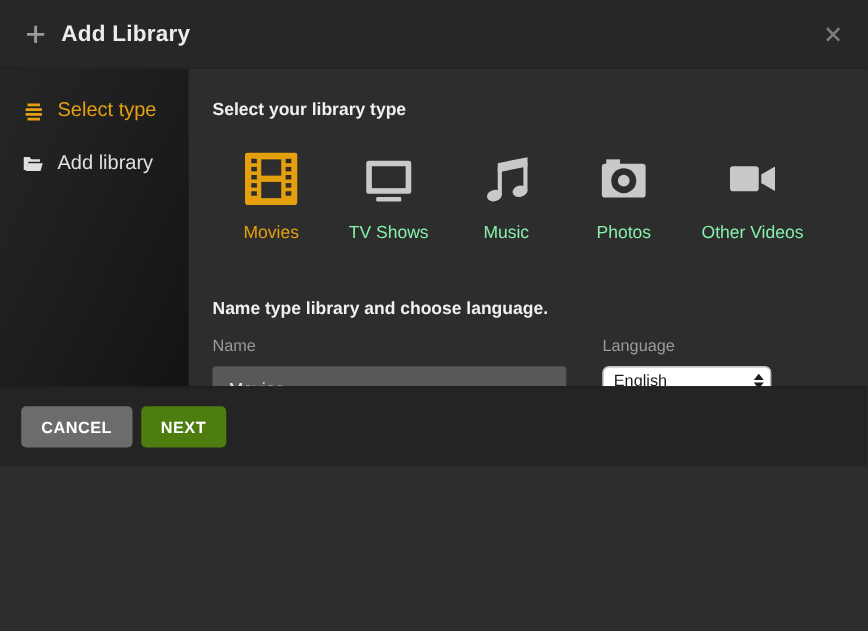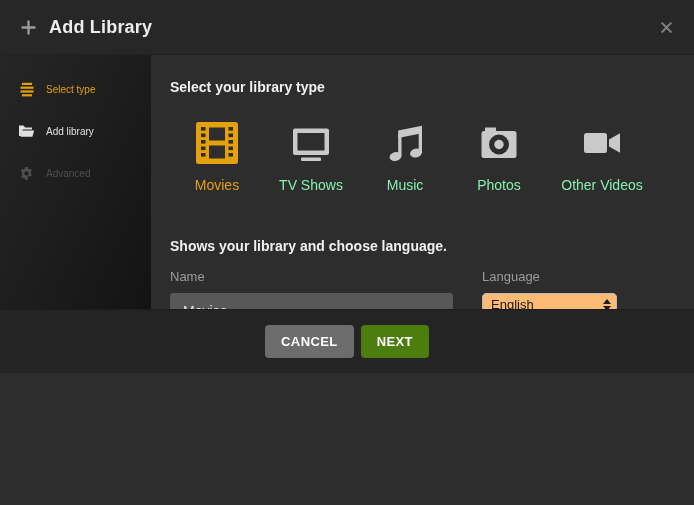--- a/index.html
+++ b/index.html
@@ -22,21 +22,21 @@
 
   
   .body { flex: 1; display: flex; min-height: 0; }
   .sidebar {
     flex: 0 0 151px; width: 151px;
     background: linear-gradient(115deg, #262626 0%, #1e1e1e 45%, #131313 100%);
     padding-top: 13px;
   }
   .side-item {
     height: 42px; display: flex; align-items: center; gap: 11px;
-    padding: 0 18px; font-size: 10px; color: #e0e0e0; cursor: pointer;
+    padding: 0 18px; font-size: 16px; color: #e0e0e0; cursor: pointer;
   }
   .side-item .sicon { width: 17px; display: flex; justify-content: center; }
   .side-item.active { color: #e5a00d; }
   .side-item.disabled { color: #4f4f4f; cursor: default; }
 
   .content { flex: 1; padding: 24px 20px 0 19px; background: #2d2d2d; }
   .h-type, .h-name { font-size: 14px; font-weight: 600; color: #f0f0f0; }
 
   .types { display: flex; margin-top: 27px; }
   .type { width: 94px; display: flex; flex-direction: column; align-items: center; cursor: pointer; }
@@ -47,33 +47,33 @@
 
   .h-name { margin-top: 45px; }
   .form-row { display: flex; margin-top: 15px; }
   .fgroup label { display: block; font-size: 13px; color: #9b9b9b; margin-bottom: 9px; }
   .name-group { width: 283px; margin-right: 29px; }
   .text-input {
     width: 283px; height: 35px; background: #585858; border: none; border-radius: 3px;
     color: #e4e4e4; font-size: 14px; padding: 0 13px; font-family: inherit; outline: none;
   }
   .select {
-    width: 135px; height: 23px; background: #fdba74; border-radius: 5px;
+    width: 135px; height: 23px; background: #ffffff; border-radius: 5px;
     box-shadow: inset 0 0 0 1px #b8b8b8;
     display: flex; align-items: center; padding: 0 6px 0 9px; cursor: pointer;
   }
   .select-value { flex: 1; font-size: 13px; color: #1a1a1a; }
   .stepper { display: flex; flex-direction: column; align-items: center; gap: 2px; }
   .tri-up   { width: 0; height: 0; border-left: 4px solid transparent; border-right: 4px solid transparent; border-bottom: 5px solid #1c1c1c; }
   .tri-down { width: 0; height: 0; border-left: 4px solid transparent; border-right: 4px solid transparent; border-top: 5px solid #1c1c1c; }
 
   
   .footer {
     flex: 0 0 64px; background: #242424; border-top: 1px solid #1c1c1c;
-    display: flex; align-items: center; justify-content: center; gap: 7px; padding: 0 17px;
+    display: flex; align-items: center; justify-content: flex-start; gap: 7px; padding: 0 17px;
   }
   .btn {
     height: 33px; padding: 0 16px; border: none; border-radius: 4px;
     font-family: inherit; font-size: 13px; font-weight: 700; letter-spacing: .4px;
     color: #ffffff; cursor: pointer;
   }
   .btn-cancel { background: #6c6c6c; }
   .btn-next   { background: #4d7c0f; }
 </style>
 </head>
@@ -110,28 +110,20 @@
         <span>Select type</span>
       </div>
       <div class="side-item">
         <span class="sicon">
           <svg width="17" height="15" viewBox="0 0 17 15">
             <path d="M1 1.5h4.6l1.5 1.9H14v2H4.8L3.2 12H1z" fill="currentColor"></path>
             <path d="M4.4 6.6H16.2l-1.8 6.2H2.6z" fill="currentColor"></path>
           </svg>
         </span>
         <span>Add library</span>
-      </div>
-      <div class="side-item disabled">
-        <span class="sicon">
-          <svg width="15" height="15" viewBox="0 0 16 16">
-            <path fill="currentColor" fill-rule="evenodd" d="M6.8 1h2.4l.3 1.7c.55.2 1.05.5 1.5.9l1.6-.6 1.2 2.1-1.3 1.1c.1.55.1 1.15 0 1.7l1.3 1.1-1.2 2.1-1.6-.6c-.45.4-.95.7-1.5.9L9.2 15H6.8l-.3-1.7c-.55-.2-1.05-.5-1.5-.9l-1.6.6-1.2-2.1 1.3-1.1c-.1-.55-.1-1.15 0-1.7L2.2 5.1l1.2-2.1 1.6.6c.45-.4.95-.7 1.5-.9zM8 5.7A2.3 2.3 0 1 0 8 10.3 2.3 2.3 0 0 0 8 5.7z"></path>
-          </svg>
-        </span>
-        <span>Advanced</span>
       </div>
     </div>
 
     <div class="content">
       <div class="h-type">Select your library type</div>
 
       <div class="types">
         <div class="type selected">
           <span class="ticon">
             <svg width="42" height="42" viewBox="0 0 42 42">
@@ -197,21 +189,21 @@
           <span class="ticon">
             <svg width="42" height="42" viewBox="0 0 42 42">
               <rect x="3" y="11" width="23" height="20" rx="2.5" fill="currentColor"></rect>
               <path d="M28 17.5 39 11.2v19.6L28 24.5z" fill="currentColor"></path>
             </svg>
           </span>
           <span class="tlabel">Other Videos</span>
         </div>
       </div>
 
-      <div class="h-name">Shows your library and choose language.</div>
+      <div class="h-name">Name type library and choose language.</div>
 
       <div class="form-row">
         <div class="fgroup name-group">
           <label>Name</label>
           <input class="text-input" type="text" value="Movies" style="">
         </div>
         <div class="fgroup lang-group">
           <label>Language</label>
           <div class="select">
             <span class="select-value">English</span>

